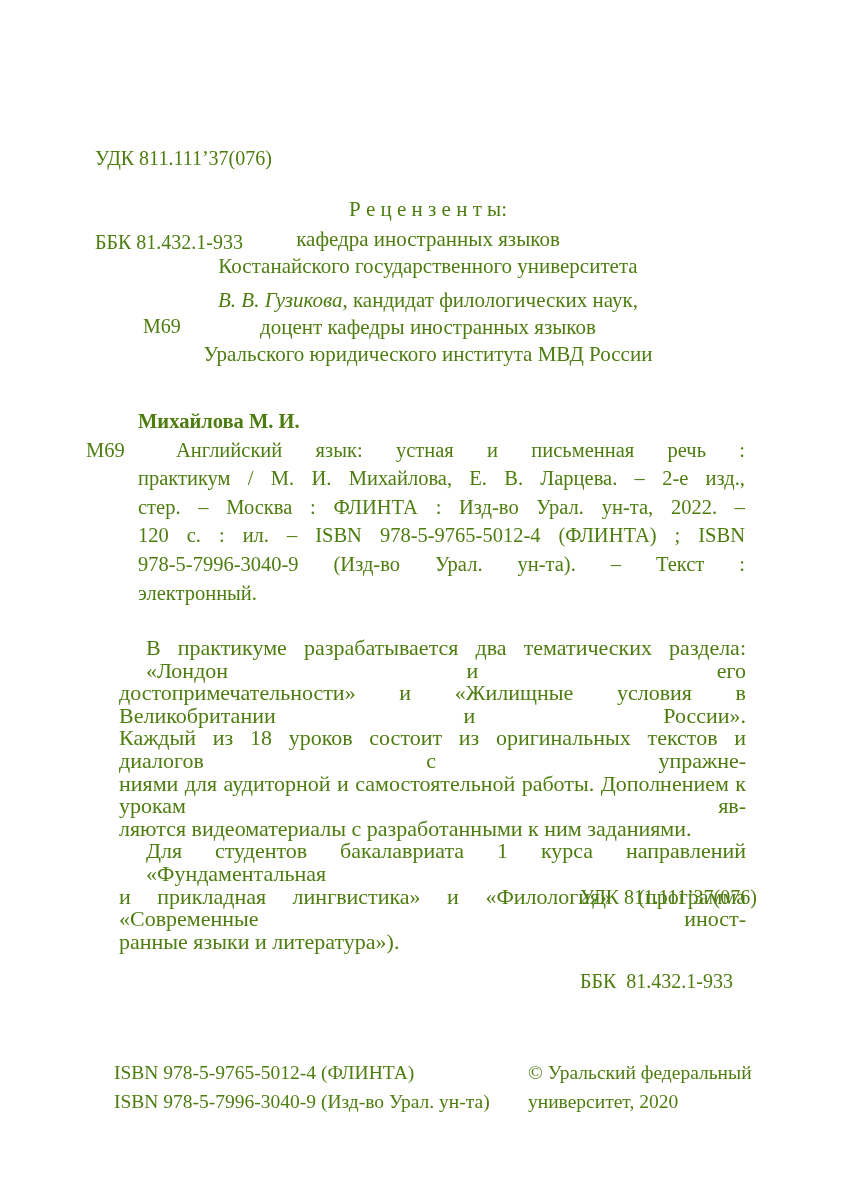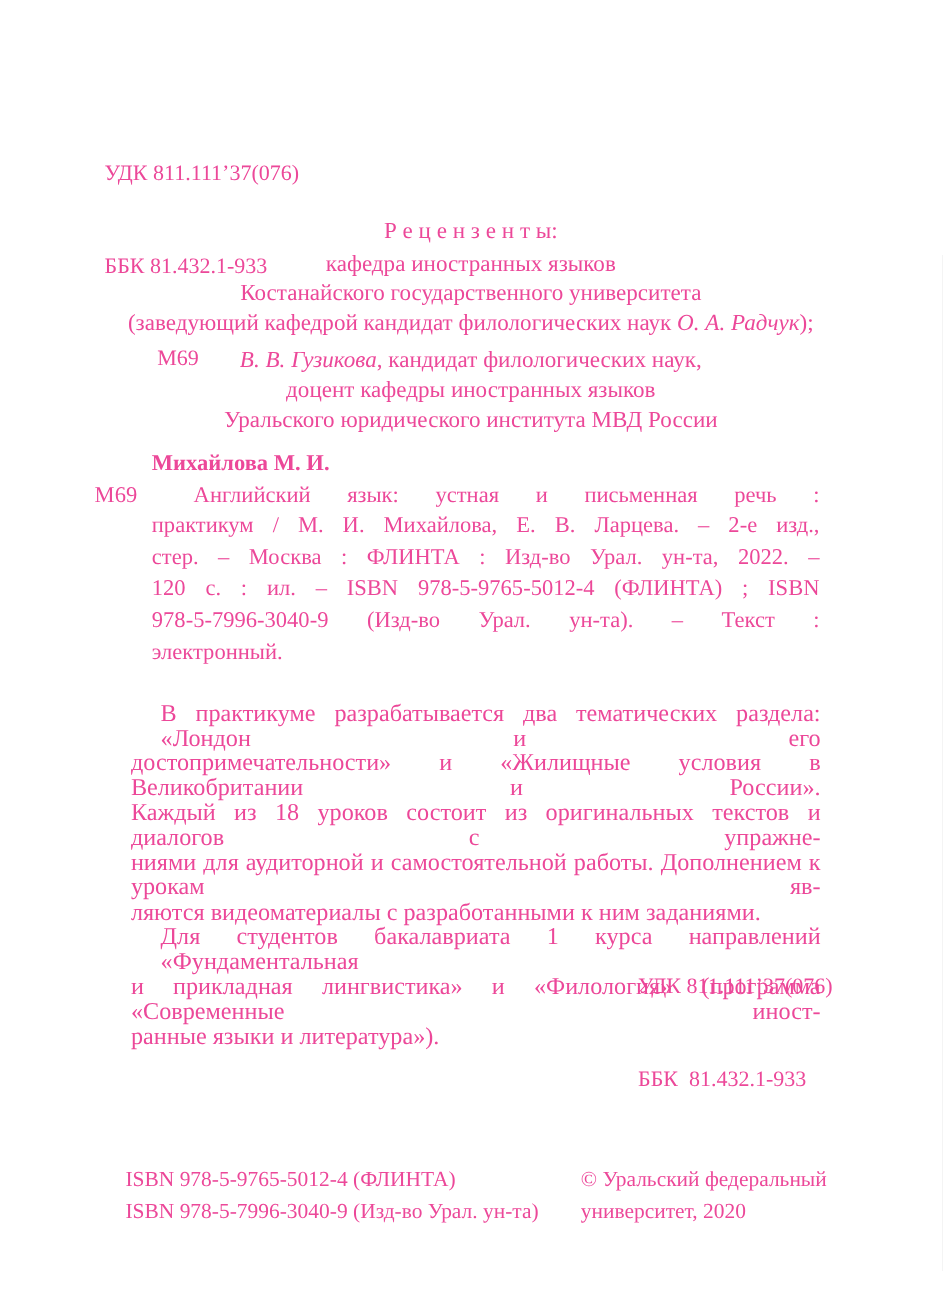--- a/index.html
+++ b/index.html
@@ -1,21 +1,21 @@
 <!DOCTYPE html>
 <html><head>
 <meta charset="utf-8">
 <style>
   html, body { margin: 0; padding: 0; background: #e8e8e8; }
   .page {
     position: relative;
     width: 857px; height: 1182px;
     margin: 0 auto;
     background: #ffffff;
-    color: #ec4899;
+    color: #4d7c0f;
     font-family: "Liberation Serif", "DejaVu Serif", serif;
     overflow: hidden;
   }
   .abs { position: absolute; }
 
   
   .top-codes { left: 95px; top: 88px; font-size: 20px; line-height: 28px; white-space: pre; }
   .top-codes .author-sign { padding-left: 48px; }
 
   
@@ -55,21 +55,20 @@
   <div class="abs top-codes">
     <div>УДК 811.111’37(076)</div>
     <div>ББК 81.432.1-933</div>
     <div class="author-sign">М69</div>
   </div>
 
   <div class="abs reviewers">
     <div class="rev-heading">Р е ц е н з е н т ы:</div>
     <div>кафедра иностранных языков</div>
     <div>Костанайского государственного университета</div>
-    <div><span>(заведующий кафедрой кандидат филологических наук </span><span class="it">О. А. Радчук</span><span>);</span></div>
     <div class="rev-group2">
       <div><span class="it">В. В. Гузикова</span><span>, кандидат филологических наук,</span></div>
       <div>доцент кафедры иностранных языков</div>
       <div>Уральского юридического института МВД России</div>
     </div>
   </div>
 
   <div class="abs bib">
     <div class="bib-author">Михайлова М. И.</div>
     <div class="bib-body">

